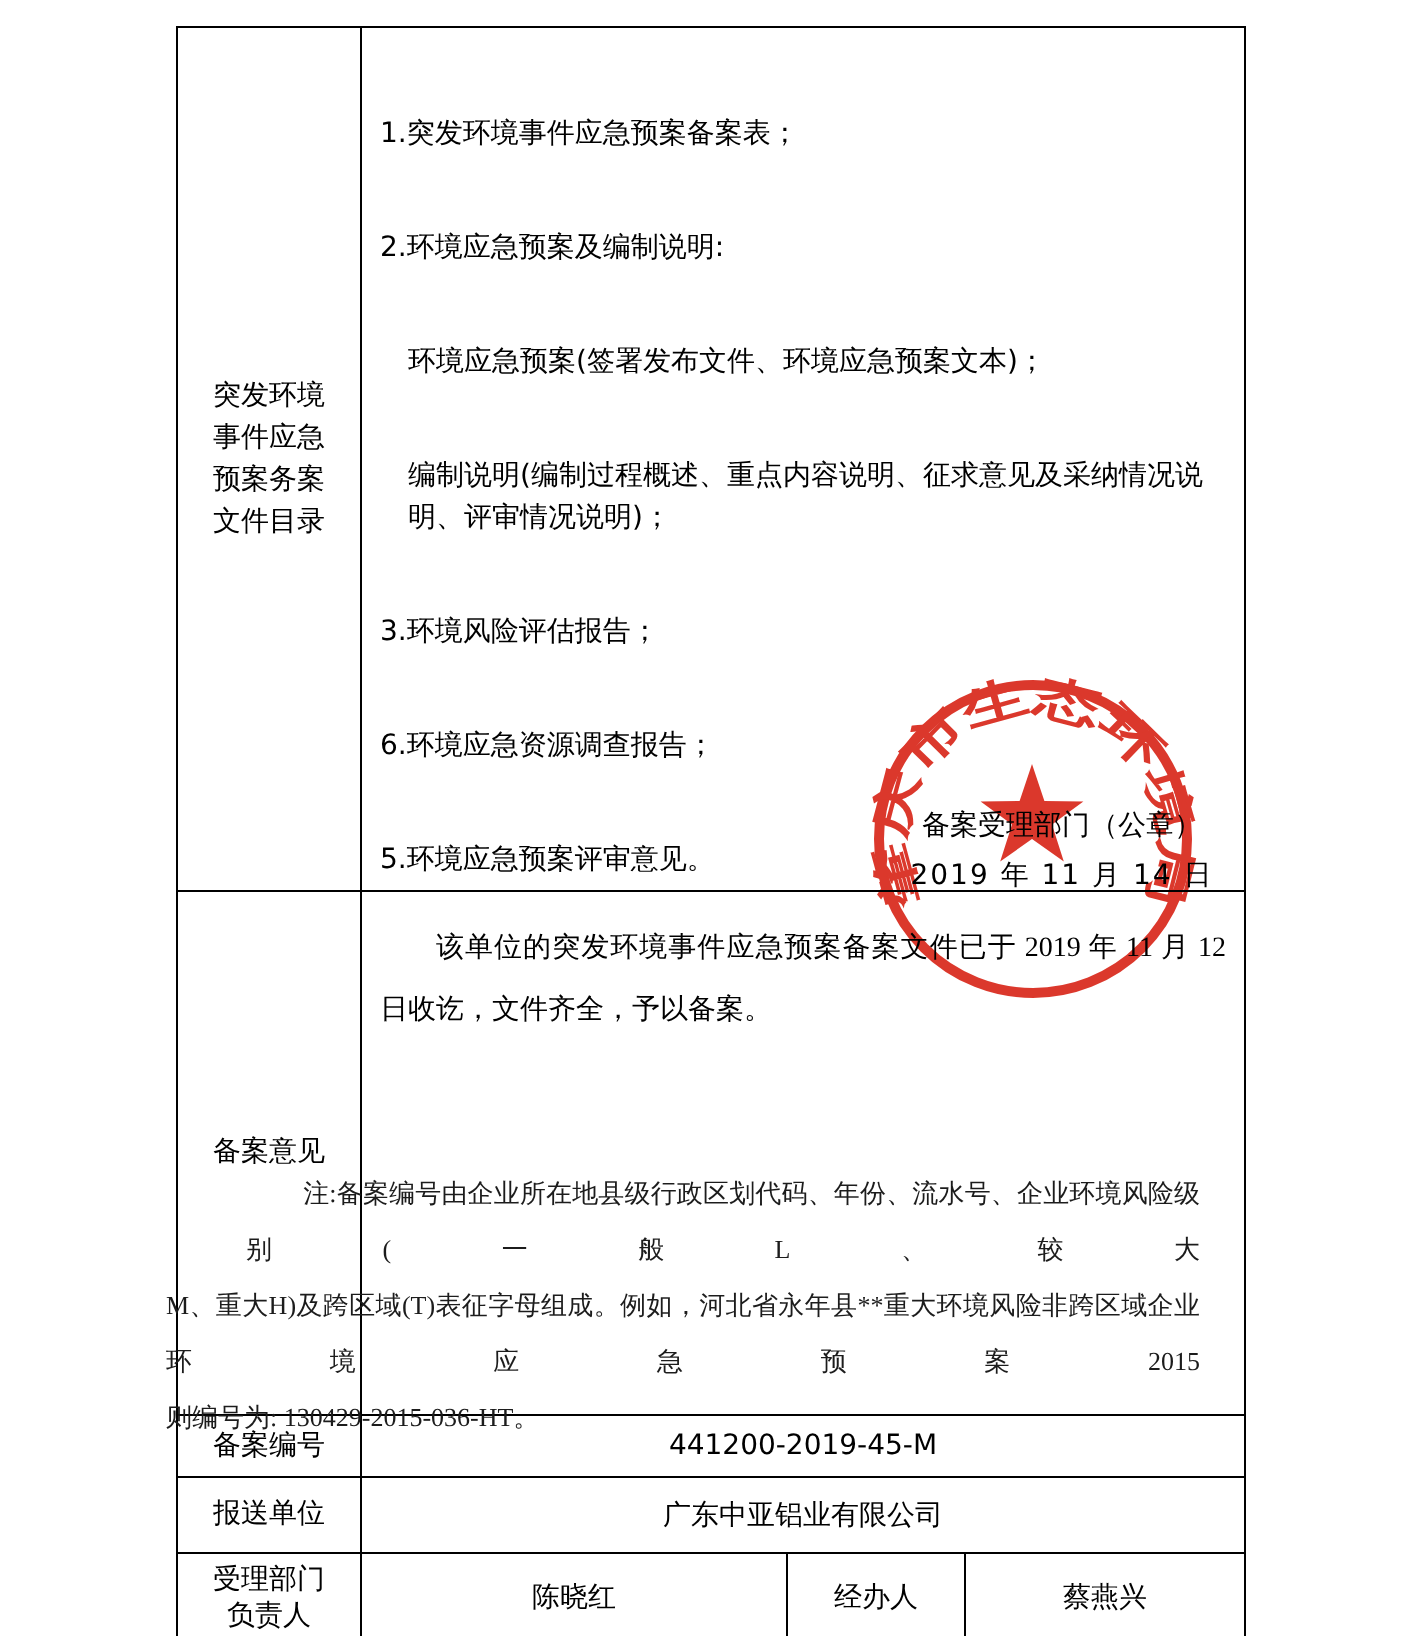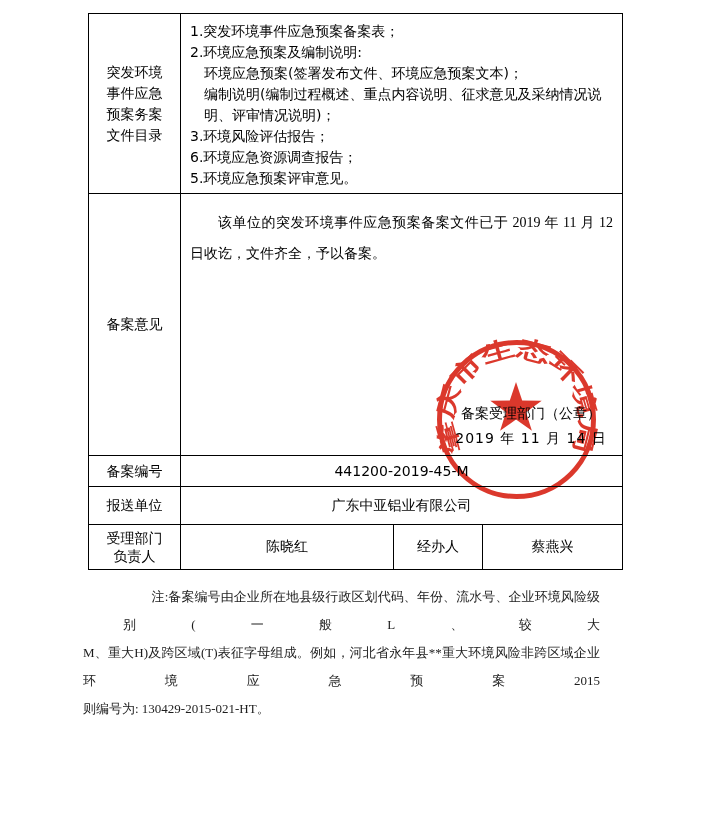--- a/index.html
+++ b/index.html
@@ -31,21 +31,21 @@
     text-align:center;
     line-height:21px;
     font-size:14px;
   }
   
   .dir-content {
     vertical-align:top !important;
     padding:7px 6px 4px 9px !important;
     line-height:21px;
   }
-  .dir-line { white-space:normal; }
+  .dir-line { white-space:normal;margin-top:36px; }
   .dir-line.ind { padding-left:14px; }
 
   
   .op-cell {
     vertical-align:top !important;
     position:relative;
     height:262px;
   }
   .op-para {
     padding:13px 9px 0 9px;
@@ -170,16 +170,16 @@
     <path id="sealArc" d="M 26.9 114 A 63 63 0 1 1 136.1 114" fill="none"></path>
     <text font-size="23" font-weight="bold" fill="#d9291c" font-family="'DejaVu Sans','Liberation Sans',sans-serif">
       <textPath href="#sealArc" startOffset="0" textLength="262" lengthAdjust="spacingAndGlyphs">肇庆市生态环境局</textPath>
     </text>
     <polygon points="81,45 87.2,63.5 106.7,63.7 91,75.2 96.9,93.8 81,82.5 65.1,93.8 71,75.2 55.3,63.7 74.8,63.5" fill="#d9291c"></polygon>
   </svg>
 
   <div class="note">
     <div class="note-line first just">注:备案编号由企业所在地县级行政区划代码、年份、流水号、企业环境风险级别(一般L、较大</div>
     <div class="note-line just">M、重大H)及跨区域(T)表征字母组成。例如，河北省永年县**重大环境风险非跨区域企业环境应急预案2015</div>
-    <div class="note-line">则编号为: 130429-2015-021-HT。</div>
+    <div class="note-line">则编号为: 130429-2015-036-HT。</div>
   </div>
 
 </div>
 
 </body></html>

